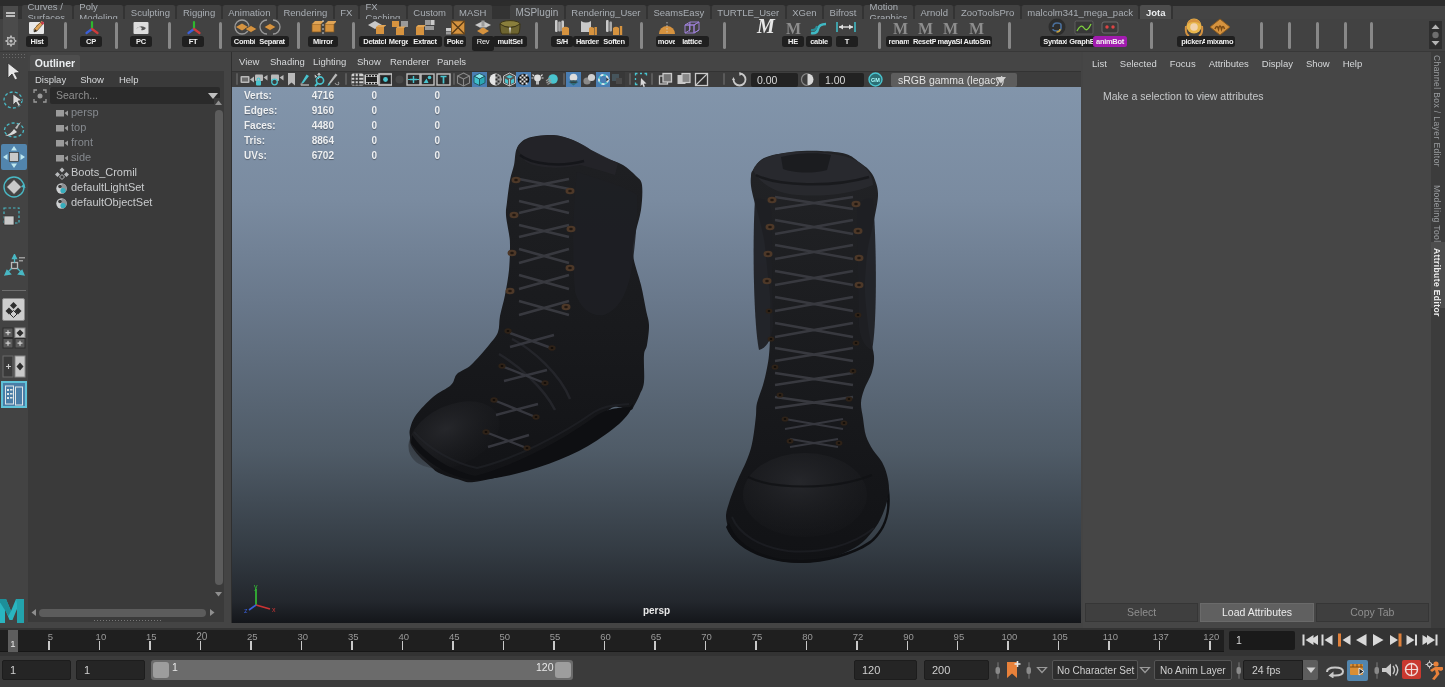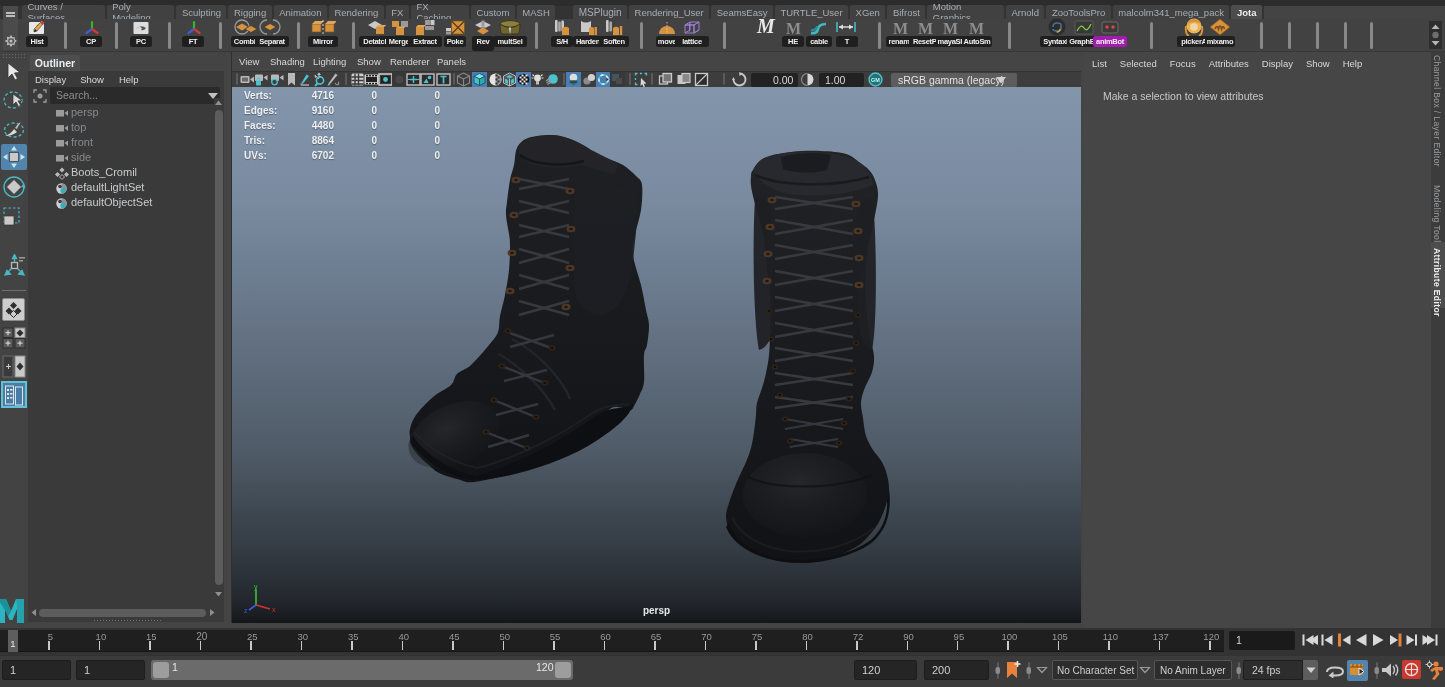--- a/index.html
+++ b/index.html
@@ -8,21 +8,21 @@
   #root { position:relative; width:1445px; height:687px; background:#444444; }
   .abs { position:absolute; }
   .txt { color:#d6d8da; font-size:9.5px; white-space:nowrap; }
   .shsep { position:absolute; width:3px; background:#888888; border-radius:1.5px; }
   .field { position:absolute; background:#252525; border:1px solid #1d1d1d; color:#cfcfcf; font-size:11px; }
 </style>
 </head>
 <body>
 <div id="root">
 
-  <div class="abs" id="tabbar" style="left:0;top:0;width:1264px;height:19px;background:#333333;">
+  <div class="abs" id="tabbar" style="left:0;top:0;width:1173px;height:19px;background:#333333;">
     <div class="abs" style="left:0;top:0;width:1445px;height:6px;background:#2c2c2c;"></div>
     <div id="tabs" class="abs" style="left:22px;top:5px;height:14px;display:flex;">
       <div style="background:#414141;color:#a9aeb4;font-weight:normal;font-size:9.5px;padding:0 5.5px;margin-right:2px;display:flex;align-items:center;border-radius:2px 2px 0 0;">Curves / Surfaces</div>
       <div style="background:#414141;color:#a9aeb4;font-weight:normal;font-size:9.5px;padding:0 5.5px;margin-right:2px;display:flex;align-items:center;border-radius:2px 2px 0 0;">Poly Modeling</div>
       <div style="background:#414141;color:#a9aeb4;font-weight:normal;font-size:9.5px;padding:0 5.5px;margin-right:2px;display:flex;align-items:center;border-radius:2px 2px 0 0;">Sculpting</div>
       <div style="background:#414141;color:#a9aeb4;font-weight:normal;font-size:9.5px;padding:0 5.5px;margin-right:2px;display:flex;align-items:center;border-radius:2px 2px 0 0;">Rigging</div>
       <div style="background:#414141;color:#a9aeb4;font-weight:normal;font-size:9.5px;padding:0 5.5px;margin-right:2px;display:flex;align-items:center;border-radius:2px 2px 0 0;">Animation</div>
       <div style="background:#414141;color:#a9aeb4;font-weight:normal;font-size:9.5px;padding:0 5.5px;margin-right:2px;display:flex;align-items:center;border-radius:2px 2px 0 0;">Rendering</div>
       <div style="background:#414141;color:#a9aeb4;font-weight:normal;font-size:9.5px;padding:0 5.5px;margin-right:2px;display:flex;align-items:center;border-radius:2px 2px 0 0;">FX</div>
       <div style="background:#414141;color:#a9aeb4;font-weight:normal;font-size:9.5px;padding:0 5.5px;margin-right:2px;display:flex;align-items:center;border-radius:2px 2px 0 0;">FX Caching</div>
@@ -165,21 +165,21 @@
       </div>
     <div class="abs" style="left:444px;top:17px;width:22px;height:11px;background:#1f1f1f;border-radius:2.5px;color:#f2f2f2;font-size:7.5px;font-weight:bold;letter-spacing:-0.3px;text-align:center;line-height:11px;overflow:hidden;">Poke</div>
     <div class="abs" style="left:473px;top:0px;">
         <svg width="20" height="17" viewBox="0 0 20 17" style="display:block">
           <path d="M2 6 l8 -4 8 4 -8 4 z" fill="#c9c9c9"></path>
           <path d="M6 8 l4 4 4 -4" fill="#888"></path>
           <rect x="8.5" y="1.5" width="3" height="6" fill="#9a9a9a"></rect>
           <path d="M4 12 l6 -3.5 6 3.5 -6 3.5 z" fill="#d6933f"></path>
         </svg>
       </div>
-    <div class="abs" style="left:472px;top:17px;width:22px;height:15px;background:#1f1f1f;border-radius:2.5px;color:#f2f2f2;font-size:7.5px;font-weight:bold;letter-spacing:-0.3px;text-align:center;line-height:11px;overflow:hidden;">Rev</div>
+    <div class="abs" style="left:472px;top:17px;width:22px;height:15px;background:#1f1f1f;border-radius:2.5px;color:#f2f2f2;font-size:7.5px;font-weight:normal;letter-spacing:-0.3px;text-align:center;line-height:11px;overflow:hidden;">Rev</div>
     <div class="abs" style="left:498px;top:0px;">
         <svg width="24" height="17" viewBox="0 0 24 17" style="display:block">
           <ellipse cx="12" cy="5" rx="10" ry="3.4" fill="#8a7f3c" stroke="#3c3517" stroke-width="1"></ellipse>
           <path d="M2 5 q0 9 2 10 h16 q2 -1 2 -10 q-5 3.4 -10 3.4 t-10 -3.4z" fill="#6e6530" stroke="#3c3517" stroke-width="1"></path>
           <path d="M11 8.5 l2 0 l-1 7z" fill="#ddd"></path>
         </svg>
       </div>
     <div class="abs" style="left:493px;top:17px;width:34px;height:11px;background:#1f1f1f;border-radius:2.5px;color:#f2f2f2;font-size:7.5px;font-weight:bold;letter-spacing:-0.3px;text-align:center;line-height:11px;overflow:hidden;">multSel</div>
     <div class="abs" style="left:552px;top:0px;">
         <svg width="20" height="17" viewBox="0 0 20 17" style="display:block">
@@ -760,21 +760,21 @@
             <path d="M7.5 1.5 a6 6 0 0 1 0 12 z" fill="#d8d8d8"></path>
             <path d="M7.5 1.5 a6 6 0 0 0 0 12" fill="none" stroke="#888" stroke-width="1.2"></path>
           </svg>
         </div>
       <div class="abs" style="left:636px;top:20px;width:15px;height:15px;overflow:hidden;">
           <svg width="15" height="15" viewBox="0 0 15 15" style="display:block">
             <circle cx="7.5" cy="7.5" r="6.5" fill="#2c6e74" stroke="#49c4cf" stroke-width="1.4"></circle>
             <text x="7.5" y="10" font-size="5.5" font-weight="bold" fill="#aff" text-anchor="middle" font-family="Liberation Sans">GM</text>
           </svg>
         </div>
-      <div class="abs" style="left:519px;top:20.5px;width:47px;height:14px;background:#222;border-radius:2px;color:#d8d8d8;font-size:10.5px;line-height:14px;padding-left:22px;">0.00</div>
+      <div class="abs" style="left:519px;top:20.5px;width:47px;height:14px;background:#222;border-radius:2px;color:#d8d8d8;font-size:10.5px;line-height:14px;padding-left:6px;">0.00</div>
       <div class="abs" style="left:587px;top:20.5px;width:45px;height:14px;background:#222;border-radius:2px;color:#d8d8d8;font-size:10.5px;line-height:14px;padding-left:6px;">1.00</div>
       <div class="abs" style="left:659px;top:20.5px;width:126px;height:14.5px;background:#5d5d5d;border-radius:2px;color:#e2e2e2;font-size:10.5px;line-height:14px;padding-left:7px;">sRGB gamma (legacy)</div>
       <svg class="abs" style="left:763px;top:25px" width="12" height="7">
           <path d="M1 0 L11 0 L6 6.5 Z" fill="#d0d0d0"></path>
         </svg>
       <div class="abs" id="vp3d" style="left:0;top:35px;width:849px;height:536px;background:linear-gradient(180deg,#8295ab 0%,#7a8ba0 21%,#69788b 40%,#4f5b67 68%,#343c44 86%,#23272d 96%,#14161a 100%);">
         <div class="abs" style="left:12px;top:3px;width:200px;font-size:10px;font-weight:bold;color:#eef0f2;text-shadow:0 1px 1px rgba(0,0,0,0.35);">
             <span style="position:absolute;left:0;">Verts:</span>
             <span style="position:absolute;left:55px;width:35px;text-align:right;">4716</span>
             <span style="position:absolute;left:113px;width:20px;text-align:right;">0</span>
@@ -934,20 +934,25 @@
       <div class="abs" style="left:9px;top:6px;display:flex;gap:13px;color:#d6d8da;font-size:9.5px;">
         <span>List</span>
           <span>Selected</span>
           <span>Focus</span>
           <span>Attributes</span>
           <span>Display</span>
           <span>Show</span>
           <span>Help</span>
       </div>
       <div class="abs" style="left:20px;top:38px;color:#c6c8ca;font-size:10.5px;">Make a selection to view attributes</div>
+      <div class="abs" style="left:2px;top:551px;width:344px;height:19px;display:flex;gap:2px;">
+        <div style="flex:1;background:#3f3f3f;border:1px solid #363636;color:#8f8f8f;font-size:10.5px;text-align:center;line-height:17px;">Select</div>
+        <div style="flex:1;background:#606060;border:1px solid #6a6a6a;color:#ececec;font-size:10.5px;text-align:center;line-height:17px;">Load Attributes</div>
+        <div style="flex:1;background:#3f3f3f;border:1px solid #363636;color:#8f8f8f;font-size:10.5px;text-align:center;line-height:17px;">Copy Tab</div>
+      </div>
     </div>
 
     <div class="abs" id="rstrip" style="left:1431px;top:0;width:14px;height:576px;background:#3c3c3c;">
       <div class="abs" style="left:1px;top:3px;color:#9a9da0;font-size:8.5px;writing-mode:vertical-rl;letter-spacing:0.4px;">Channel Box / Layer Editor</div>
       <div class="abs" style="left:1px;top:133px;color:#9a9da0;font-size:8.5px;writing-mode:vertical-rl;letter-spacing:0.4px;">Modeling Toolkit</div>
       <div class="abs" style="left:0;top:190px;width:14px;height:66px;background:#4d4d4d;"></div>
       <div class="abs" style="left:1px;top:196px;color:#f0f0f0;font-size:8.5px;font-weight:bold;writing-mode:vertical-rl;letter-spacing:0.4px;">Attribute Editor</div>
     </div>
   </div>
 

